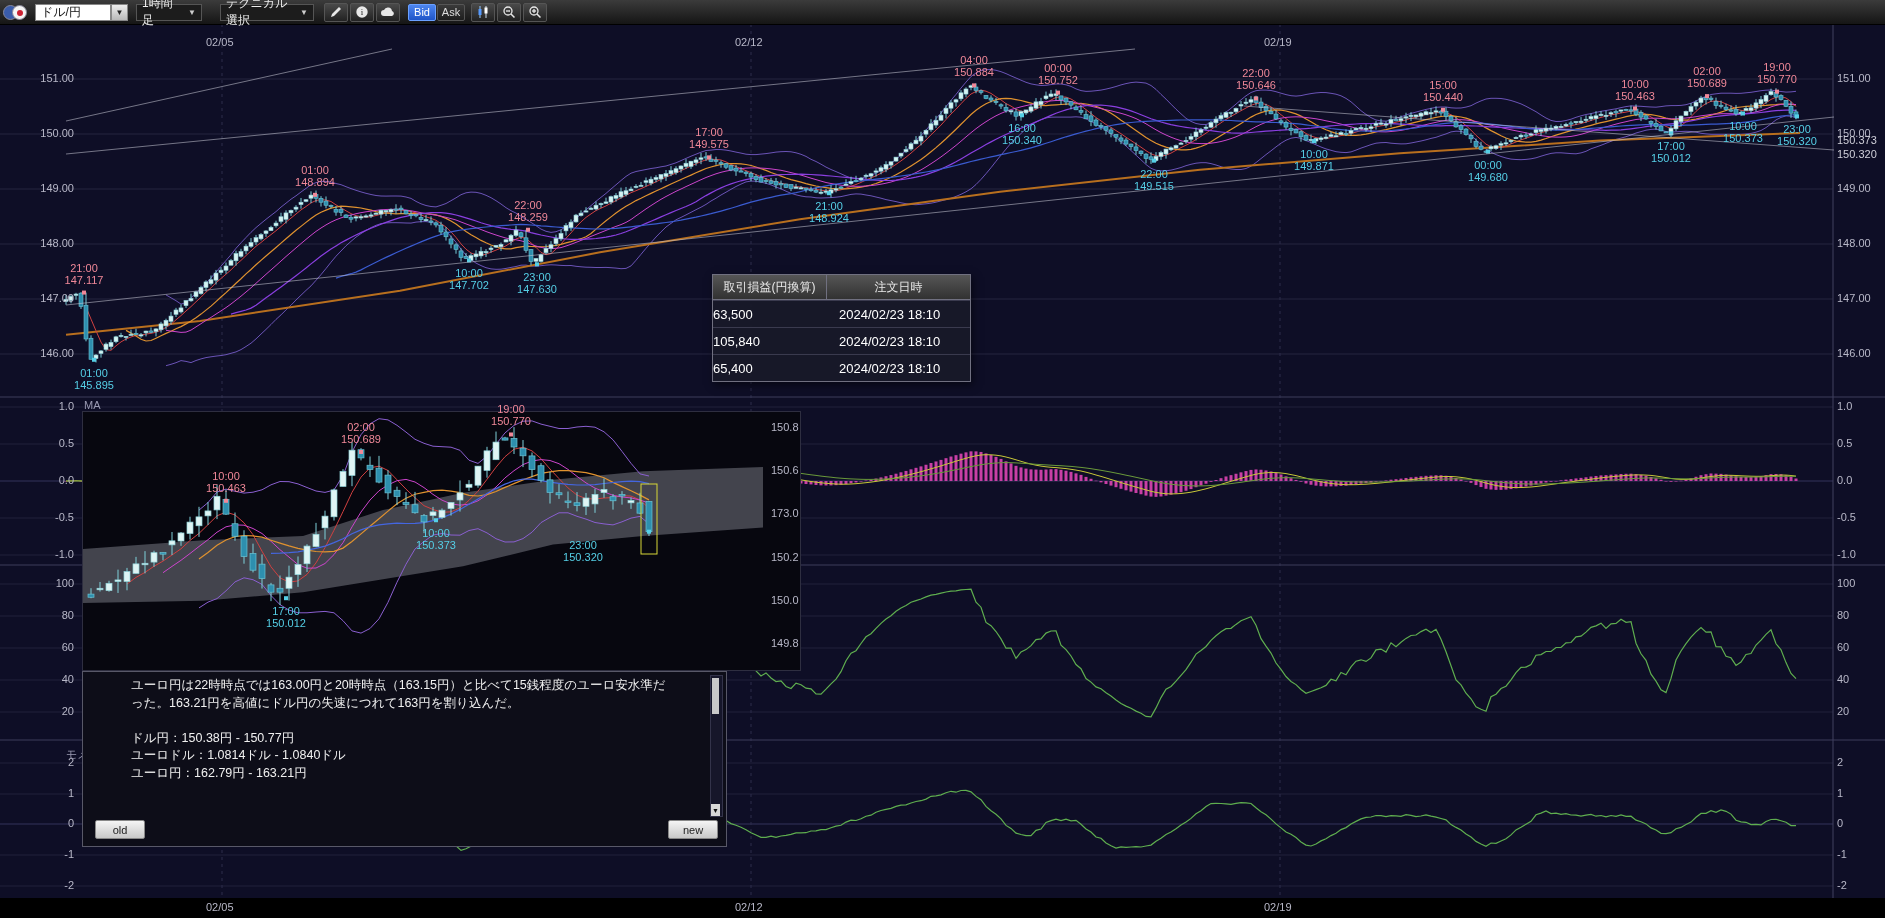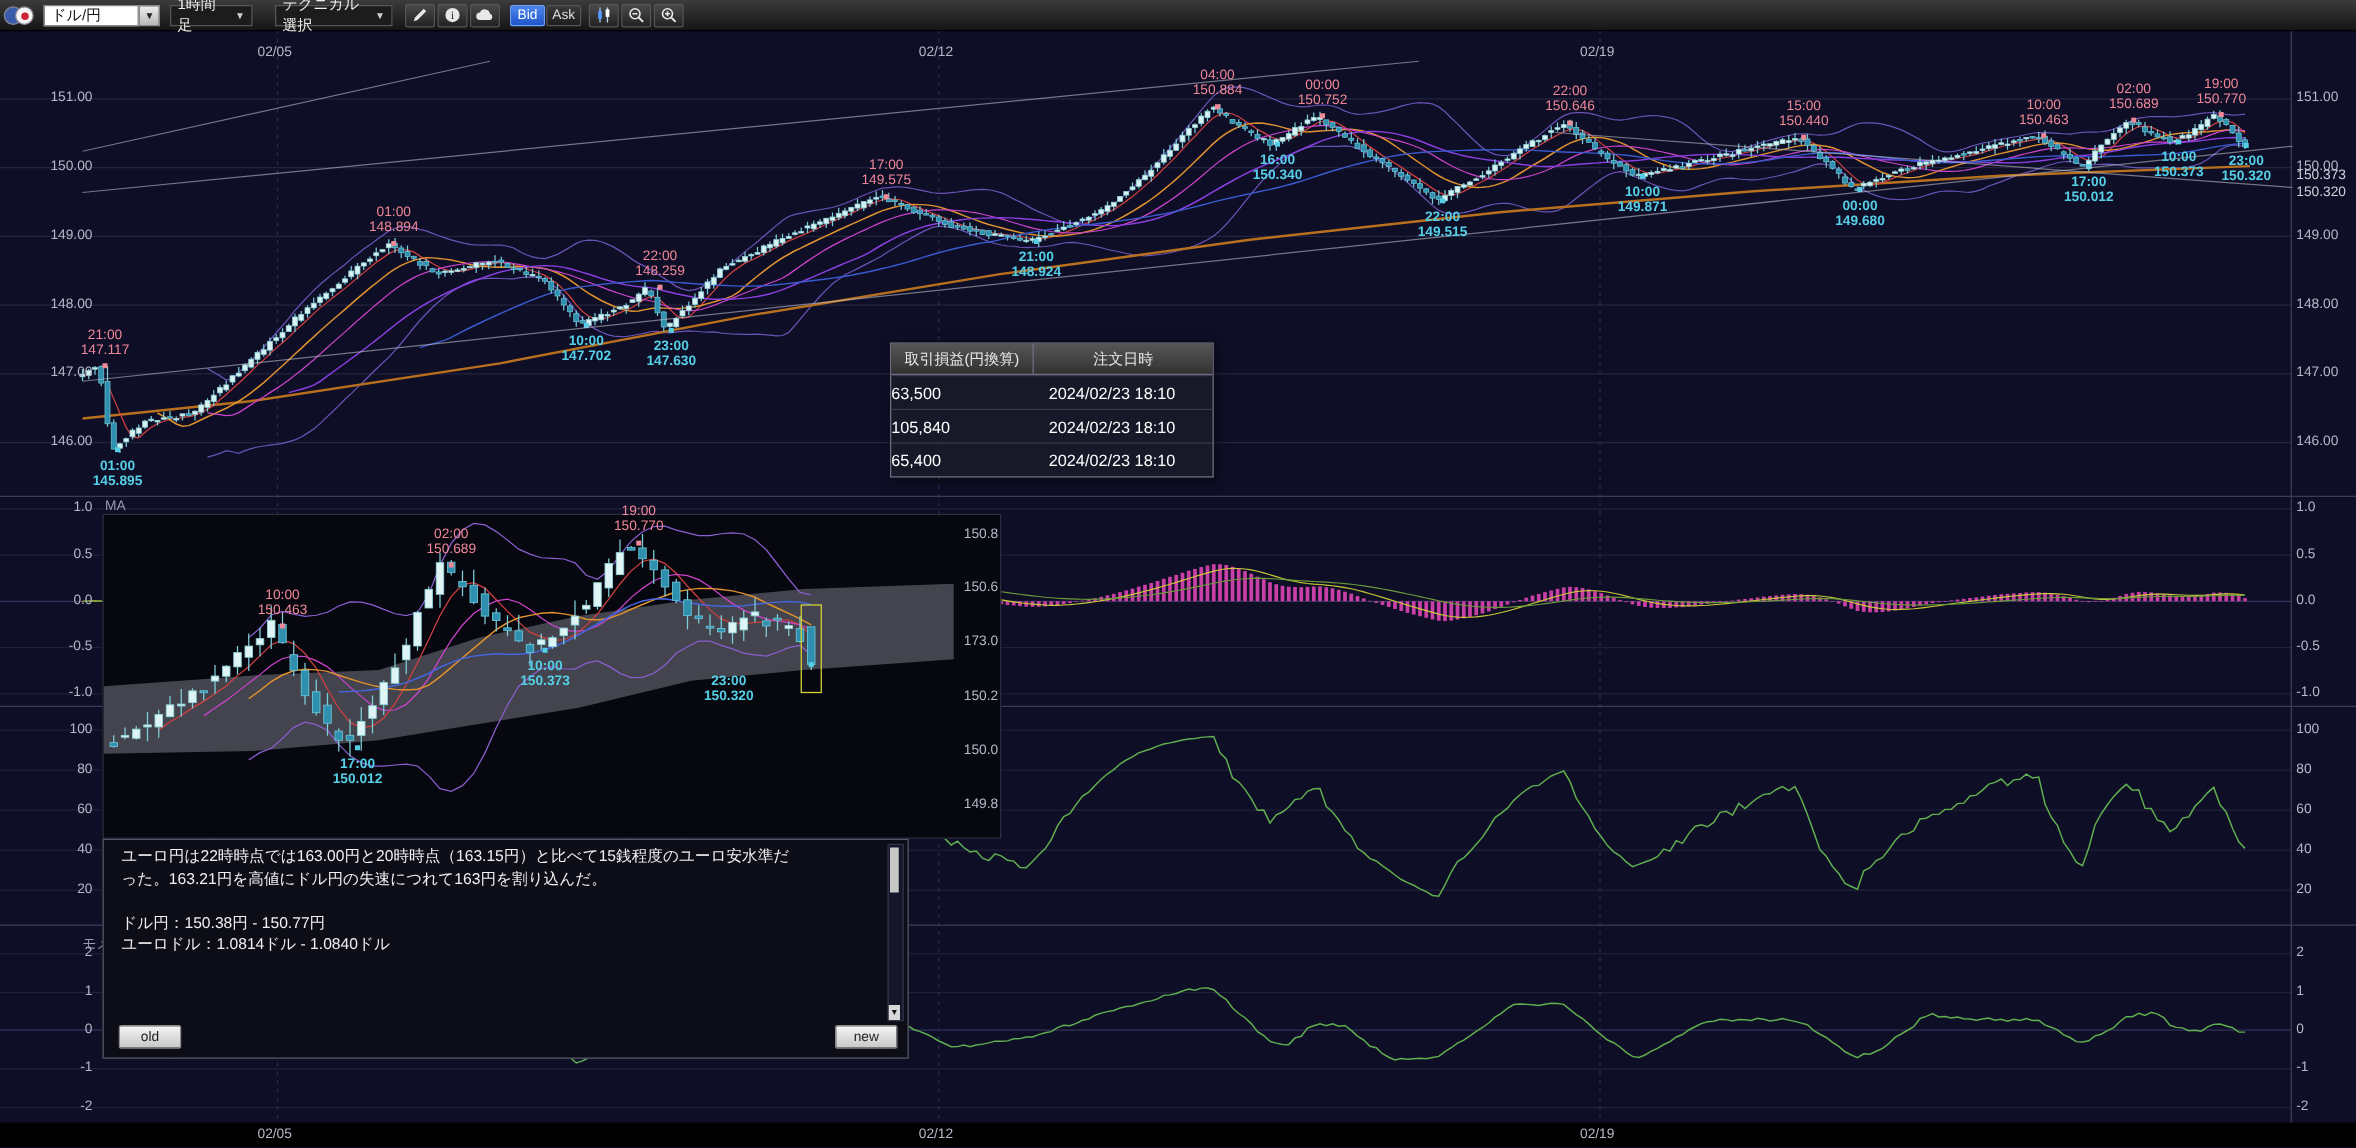--- a/index.html
+++ b/index.html
@@ -32,40 +32,40 @@
   #labels{position:absolute;left:0;top:0;width:1885px;height:918px;z-index:6;pointer-events:none;}
   .axlab{position:absolute;font-size:11px;color:#b8b8c8;white-space:nowrap;}
   .axlab.r{width:52px;text-align:right;}
   .axlab.ttl{color:#9a9ab2;}
   .axlab.over{z-index:11;}
   .axlab.tag{color:#d0d0da;}
   #annos{position:absolute;left:0;top:0;width:1885px;height:918px;z-index:6;pointer-events:none;}
   .anno{position:absolute;transform:translateX(-50%);text-align:center;font-size:11px;line-height:12px;
         pointer-events:none;white-space:nowrap;}
   .anno.high{transform:translate(-50%,-100%);color:#f08898;}
-  .anno.low{color:#55cfe6;font-weight:bold;}
+  .anno.low{color:#55cfe6;}
   
   #trade-table{position:absolute;left:712px;top:274px;width:259px;z-index:8;border:1px solid #707080;
                background:rgba(24,26,40,.94);box-shadow:2px 3px 8px rgba(0,0,0,.5);box-sizing:border-box;}
   .t-head{display:flex;height:24px;background:linear-gradient(#565656,#323232);border-bottom:1px solid #707080;}
   .t-hcell{display:flex;align-items:center;justify-content:center;color:#e8e8e8;font-size:12px;box-sizing:border-box;}
   .t-hcell.c0{width:114px;border-right:1px solid #707080;}
   .t-hcell.c1{flex:1;}
   .t-row{display:flex;height:26px;border-top:1px solid #3a3a4e;align-items:center;font-size:13px;color:#fff;}
   .t-cell.num{width:106px;text-align:left;padding-right:8px;}
   .t-cell.dt{padding-left:12px;}
   
   #inset{position:absolute;left:82px;top:411px;width:719px;height:260px;background:#07070f;z-index:10;
          border:1px solid #2e2e40;box-sizing:border-box;}
   #inset-svg{position:absolute;left:0;top:0;}
   #inset-annos{position:absolute;left:0;top:0;width:719px;height:260px;pointer-events:none;}
   .ins-tick{position:absolute;left:688px;font-size:11px;color:#b8b8c8;}
   
   #news-panel{position:absolute;left:82px;top:671px;width:645px;height:176px;background:#0d0d18;
-              border:1px solid #585868;z-index:12;box-sizing:border-box;}
+              border:1px solid #585868;z-index:12;box-sizing:border-box;padding-left:34px;}
   #news-lines{padding-top:5px;}
   .news-line{font-size:12.5px;line-height:17.5px;color:#f0f0f0;padding-left:14px;white-space:nowrap;}
   .news-btn{position:absolute;bottom:7px;width:50px;height:19px;font-size:11px;color:#222;
             background:linear-gradient(#f5f5f5,#c8c8c8);border:1px solid #888;border-radius:2px;padding:0;cursor:pointer;}
   #old-btn{left:12px;}
   #new-btn{right:8px;}
   #news-scrollbar{position:absolute;right:3px;top:3px;width:11px;height:140px;background:#16162a;border:1px solid #33334a;}
   #news-thumb{position:absolute;left:1px;top:2px;width:7px;height:36px;background:#c8c8c8;}
   #news-down{position:absolute;left:0;bottom:0;width:9px;height:12px;background:#d8d8d8;color:#111;
              font-size:7px;display:flex;align-items:center;justify-content:center;}
@@ -1540,20 +1540,21 @@
     <div class="ins-tick" style="top: 225px;">149.8</div>
   </div>
 
 <div id="news-panel">
   <div id="news-lines">
       <div class="news-line">ユーロ円は22時時点では163.00円と20時時点（163.15円）と比べて15銭程度のユーロ安水準だ</div>
       <div class="news-line">った。163.21円を高値にドル円の失速につれて163円を割り込んだ。</div>
       <div class="news-line">&nbsp;</div>
       <div class="news-line">ドル円：150.38円 -  150.77円</div>
       <div class="news-line">ユーロドル：1.0814ドル -  1.0840ドル</div>
+      <div class="news-line">ユーロ円：162.79円 -  163.21円</div>
     </div>
   <div id="news-scrollbar">
     <div id="news-thumb"></div>
     <div id="news-down">▼</div>
   </div>
   <button id="old-btn" class="news-btn">old</button>
   <button id="new-btn" class="news-btn">new</button>
 </div>
 
 <div id="toolbar">

